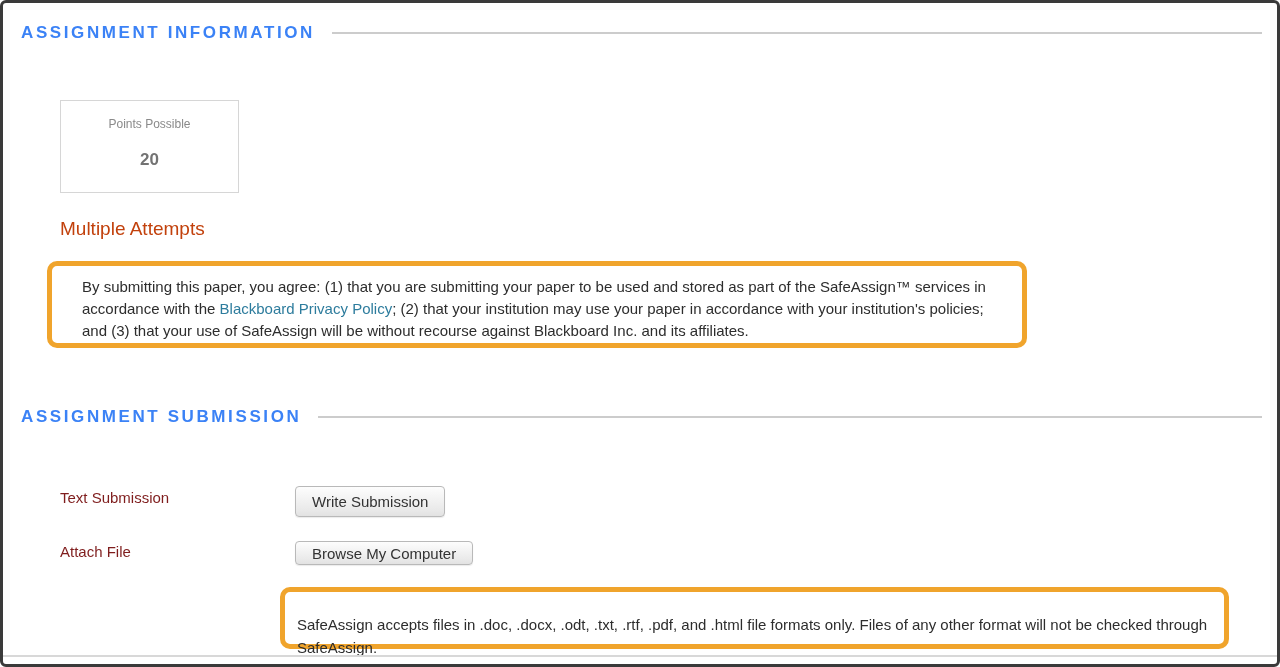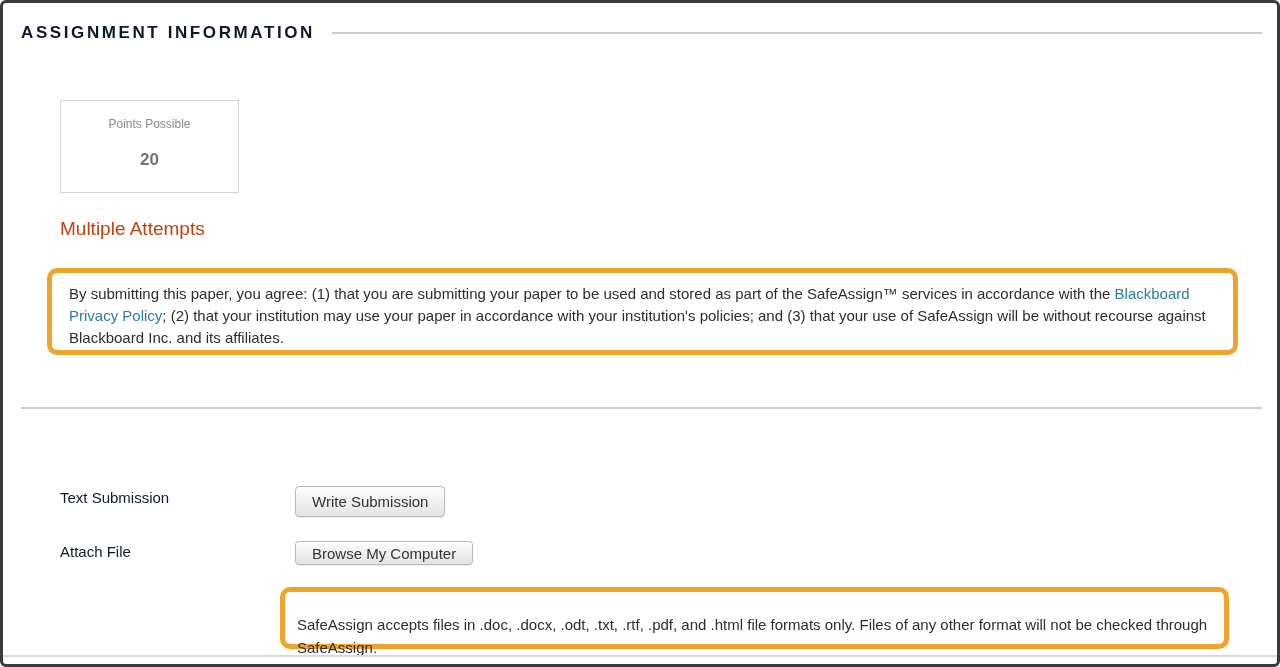--- a/index.html
+++ b/index.html
@@ -23,21 +23,21 @@
     left: 18px;
     right: 15px;
     display: flex;
     align-items: center;
     gap: 17px;
   }
   .section-header h2 {
     font-size: 17px;
     font-weight: bold;
     letter-spacing: 2.6px;
-    color: #0f172a;
+    color: #3b82f6;
     white-space: nowrap;
     text-align: right;
   }
   .section-header .rule {
     flex: 1;
     height: 2px;
     background: #cccccc;
   }
   #header-info { top: 20px; }
   #header-submission { top: 404px; }
@@ -77,24 +77,24 @@
   .notice-box {
     position: absolute;
     border: 5px solid #f0a42c;
     border-radius: 10px;
     background: #ffffff;
     font-size: 15px;
     color: #2d2d2d;
   }
   #agreement-box {
     left: 44px;
-    top: 265px;
-    width: 1191px;
+    top: 258px;
+    width: 980px;
     height: 87px;
-    padding: 10px 17px;
+    padding: 10px 30px;
     line-height: 22px;
   }
   #file-formats-box {
     left: 277px;
     top: 584px;
     width: 949px;
     height: 62px;
     padding: 21px 12px;
     line-height: 23px;
   }
@@ -102,21 +102,21 @@
     color: #2d7c9d;
     text-decoration: none;
     cursor: pointer;
   }
 
   
   .field-label {
     position: absolute;
     left: 57px;
     font-size: 15px;
-    color: #0f172a;
+    color: #7f1d1d;
   }
   #label-text-submission { top: 486px; }
   #label-attach-file { top: 540px; }
 
   .btn {
     position: absolute;
     left: 292px;
     height: 31px;
     padding: 0 16px;
     font-family: "Liberation Sans", "DejaVu Sans", sans-serif;
@@ -155,20 +155,21 @@
     <div class="points-value">20</div>
   </div>
 
   <div class="multiple-attempts">Multiple Attempts</div>
 
   <div class="notice-box" id="agreement-box">
     <span>By submitting this paper, you agree: (1) that you are submitting your paper to be used and stored as part of the SafeAssign™ services in accordance with the </span><a class="privacy-link">Blackboard Privacy Policy</a><span>; (2) that your institution may use your paper in accordance with your institution's policies; and (3) that your use of SafeAssign will be without recourse against Blackboard Inc. and its affiliates.</span>
   </div>
 
   <div class="section-header" id="header-submission">
+    <h2>ASSIGNMENT SUBMISSION</h2>
     <div class="rule"></div>
   </div>
 
   <div class="field-label" id="label-text-submission">Text Submission</div>
   <button class="btn" id="btn-write-submission">Write Submission</button>
 
   <div class="field-label" id="label-attach-file">Attach File</div>
   <button class="btn" id="btn-browse-computer">Browse My Computer</button>
 
   <div class="notice-box" id="file-formats-box">

